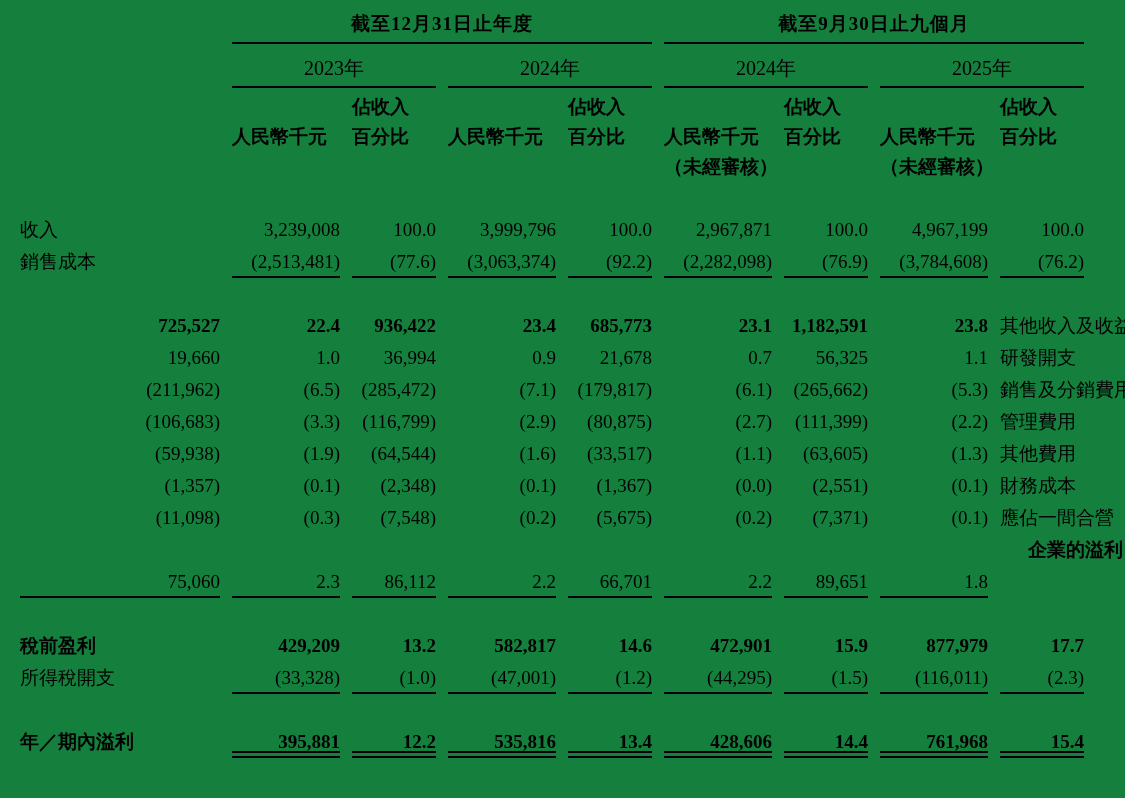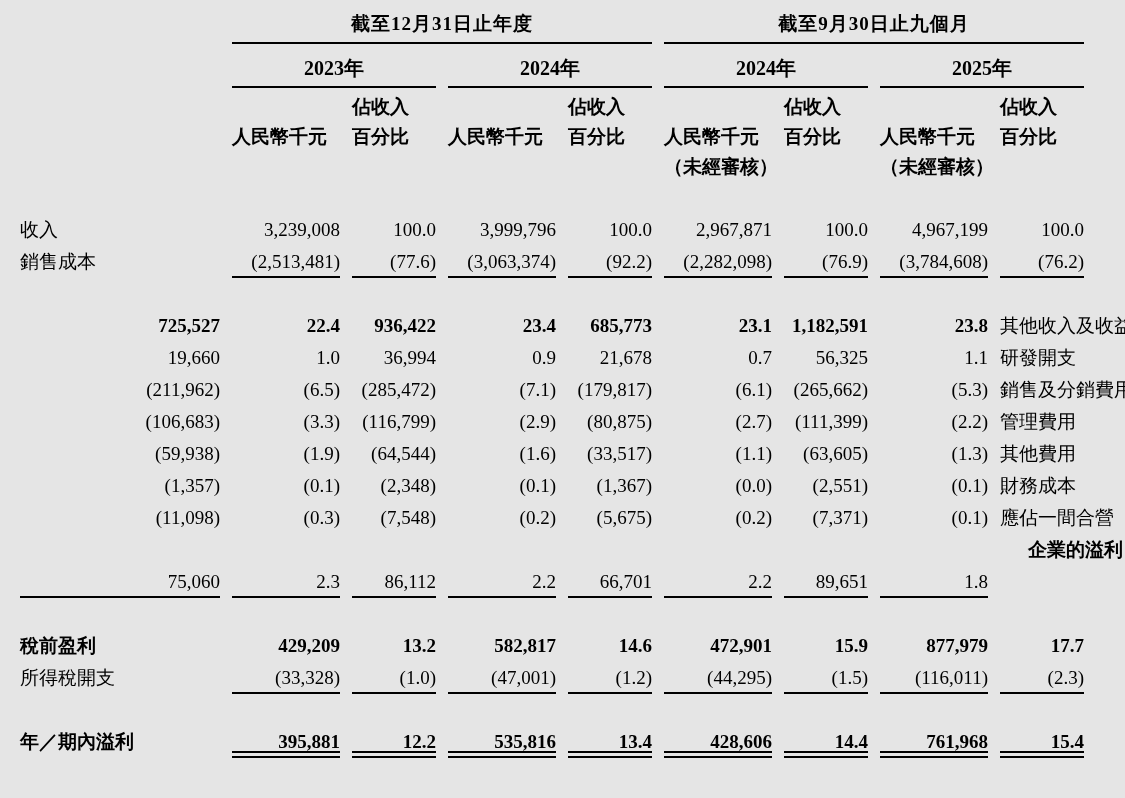--- a/index.html
+++ b/index.html
@@ -7,21 +7,21 @@
     padding: 0;
     background: #ffffff;
     color: #000000;
     font-family: "Liberation Serif", "DejaVu Serif", serif;
   }
   .page {
     position: relative;
     width: 1125px;
     height: 798px;
     overflow: hidden;
-    background: #e5e5e5;
+    background: #15803d;
   }
   .grid {
     display: grid;
     grid-template-columns: 200px repeat(4, 108px 84px);
     column-gap: 12px;
     padding: 10px 0 0 20px;
   }
   .cell {
     height: 32px;
     line-height: 32px;
@@ -42,21 +42,21 @@
     font-size: 19px;
     letter-spacing: 1px;
     height: 34px;
     line-height: 28px;
     border-bottom: 2px solid #000;
     box-sizing: border-box;
   }
   .year {
     grid-column: span 2;
     text-align: center;
-    font-weight: bold;
+    font-weight: normal;
     font-size: 20px;
     height: 44px;
     line-height: 32px;
     padding-top: 8px;
     border-bottom: 2px solid #000;
     box-sizing: border-box;
   }
   .sub {
     height: 94px;
     display: flex;

